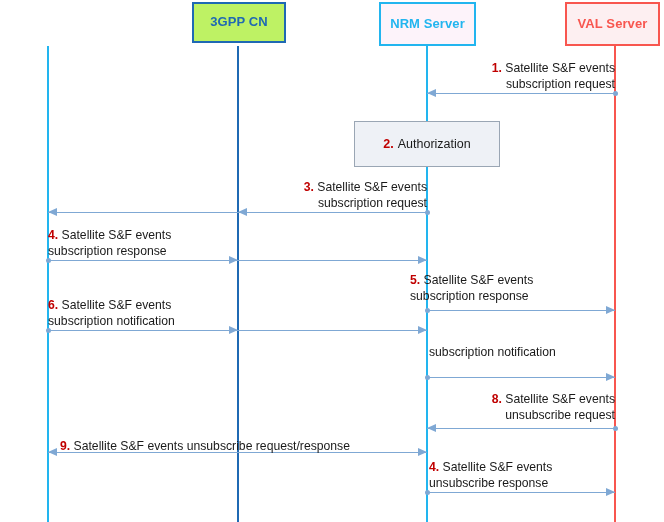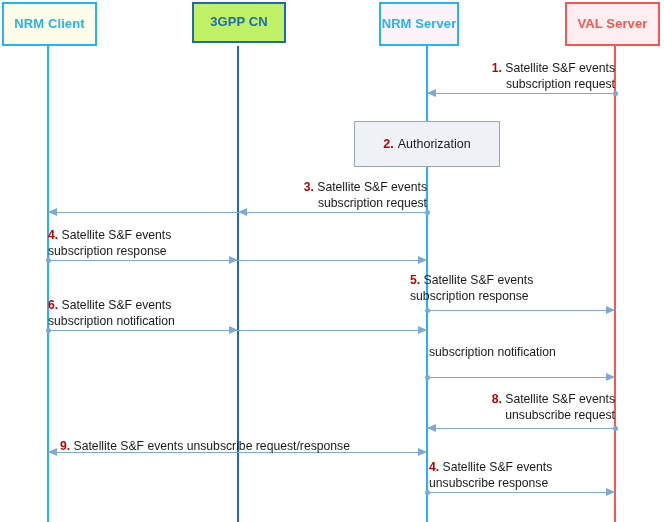--- a/index.html
+++ b/index.html
@@ -98,27 +98,24 @@
   .msg-label.align-center{ text-align: left; margin-top: 6px; }
 </style>
 </head>
 <body>
 
 <div id="diagram">
     <div class="lifeline" style="left: 47px; top: 46px; height: 476px; background: rgb(34, 181, 239);"></div>
     <div class="lifeline" style="left: 237px; top: 46px; height: 476px; background: rgb(31, 105, 179);"></div>
     <div class="lifeline" style="left: 426px; top: 46px; height: 476px; background: rgb(34, 181, 239);"></div>
     <div class="lifeline" style="left: 614px; top: 46px; height: 476px; background: rgb(248, 86, 79);"></div>
-    <div class="actor-box" style="left: 2px; top: 2px; width: 95px; height: 44px; border-color: rgb(34, 181, 239); background: rgb(253, 253, 233); color: rgb(34, 181, 239);">
-      <span>NRM Client</span>
-    </div>
     <div class="actor-box" style="left: 192px; top: 2px; width: 94px; height: 41px; border-color: rgb(31, 105, 179); background: #bef264; color: rgb(31, 105, 179);">
       <span>3GPP CN</span>
     </div>
-    <div class="actor-box" style="left: 379px; top: 2px; width: 80px; height: 44px; border-color: rgb(34, 181, 239); background: rgb(253, 243, 250); color: rgb(34, 181, 239);">
+    <div class="actor-box" style="left: 379px; top: 2px; width: 97px; height: 44px; border-color: rgb(34, 181, 239); background: rgb(253, 243, 250); color: rgb(34, 181, 239);">
       <span>NRM Server</span>
     </div>
     <div class="actor-box" style="left: 565px; top: 2px; width: 95px; height: 44px; border-color: rgb(248, 86, 79); background: rgb(253, 239, 241); color: rgb(248, 86, 79);">
       <span>VAL Server</span>
     </div>
     <div class="arrow-line" style="left: 427px; top: 93px; width: 188px;"></div>
     <div class="arrow-dot" style="top: 91px; left: 613px;"></div>
     <div class="arrow-head left" style="top: 89px; left: 427px;"></div>
     <div class="arrow-line" style="left: 48px; top: 212px; width: 379px;"></div>
     <div class="arrow-dot" style="top: 210px; left: 425px;"></div>

